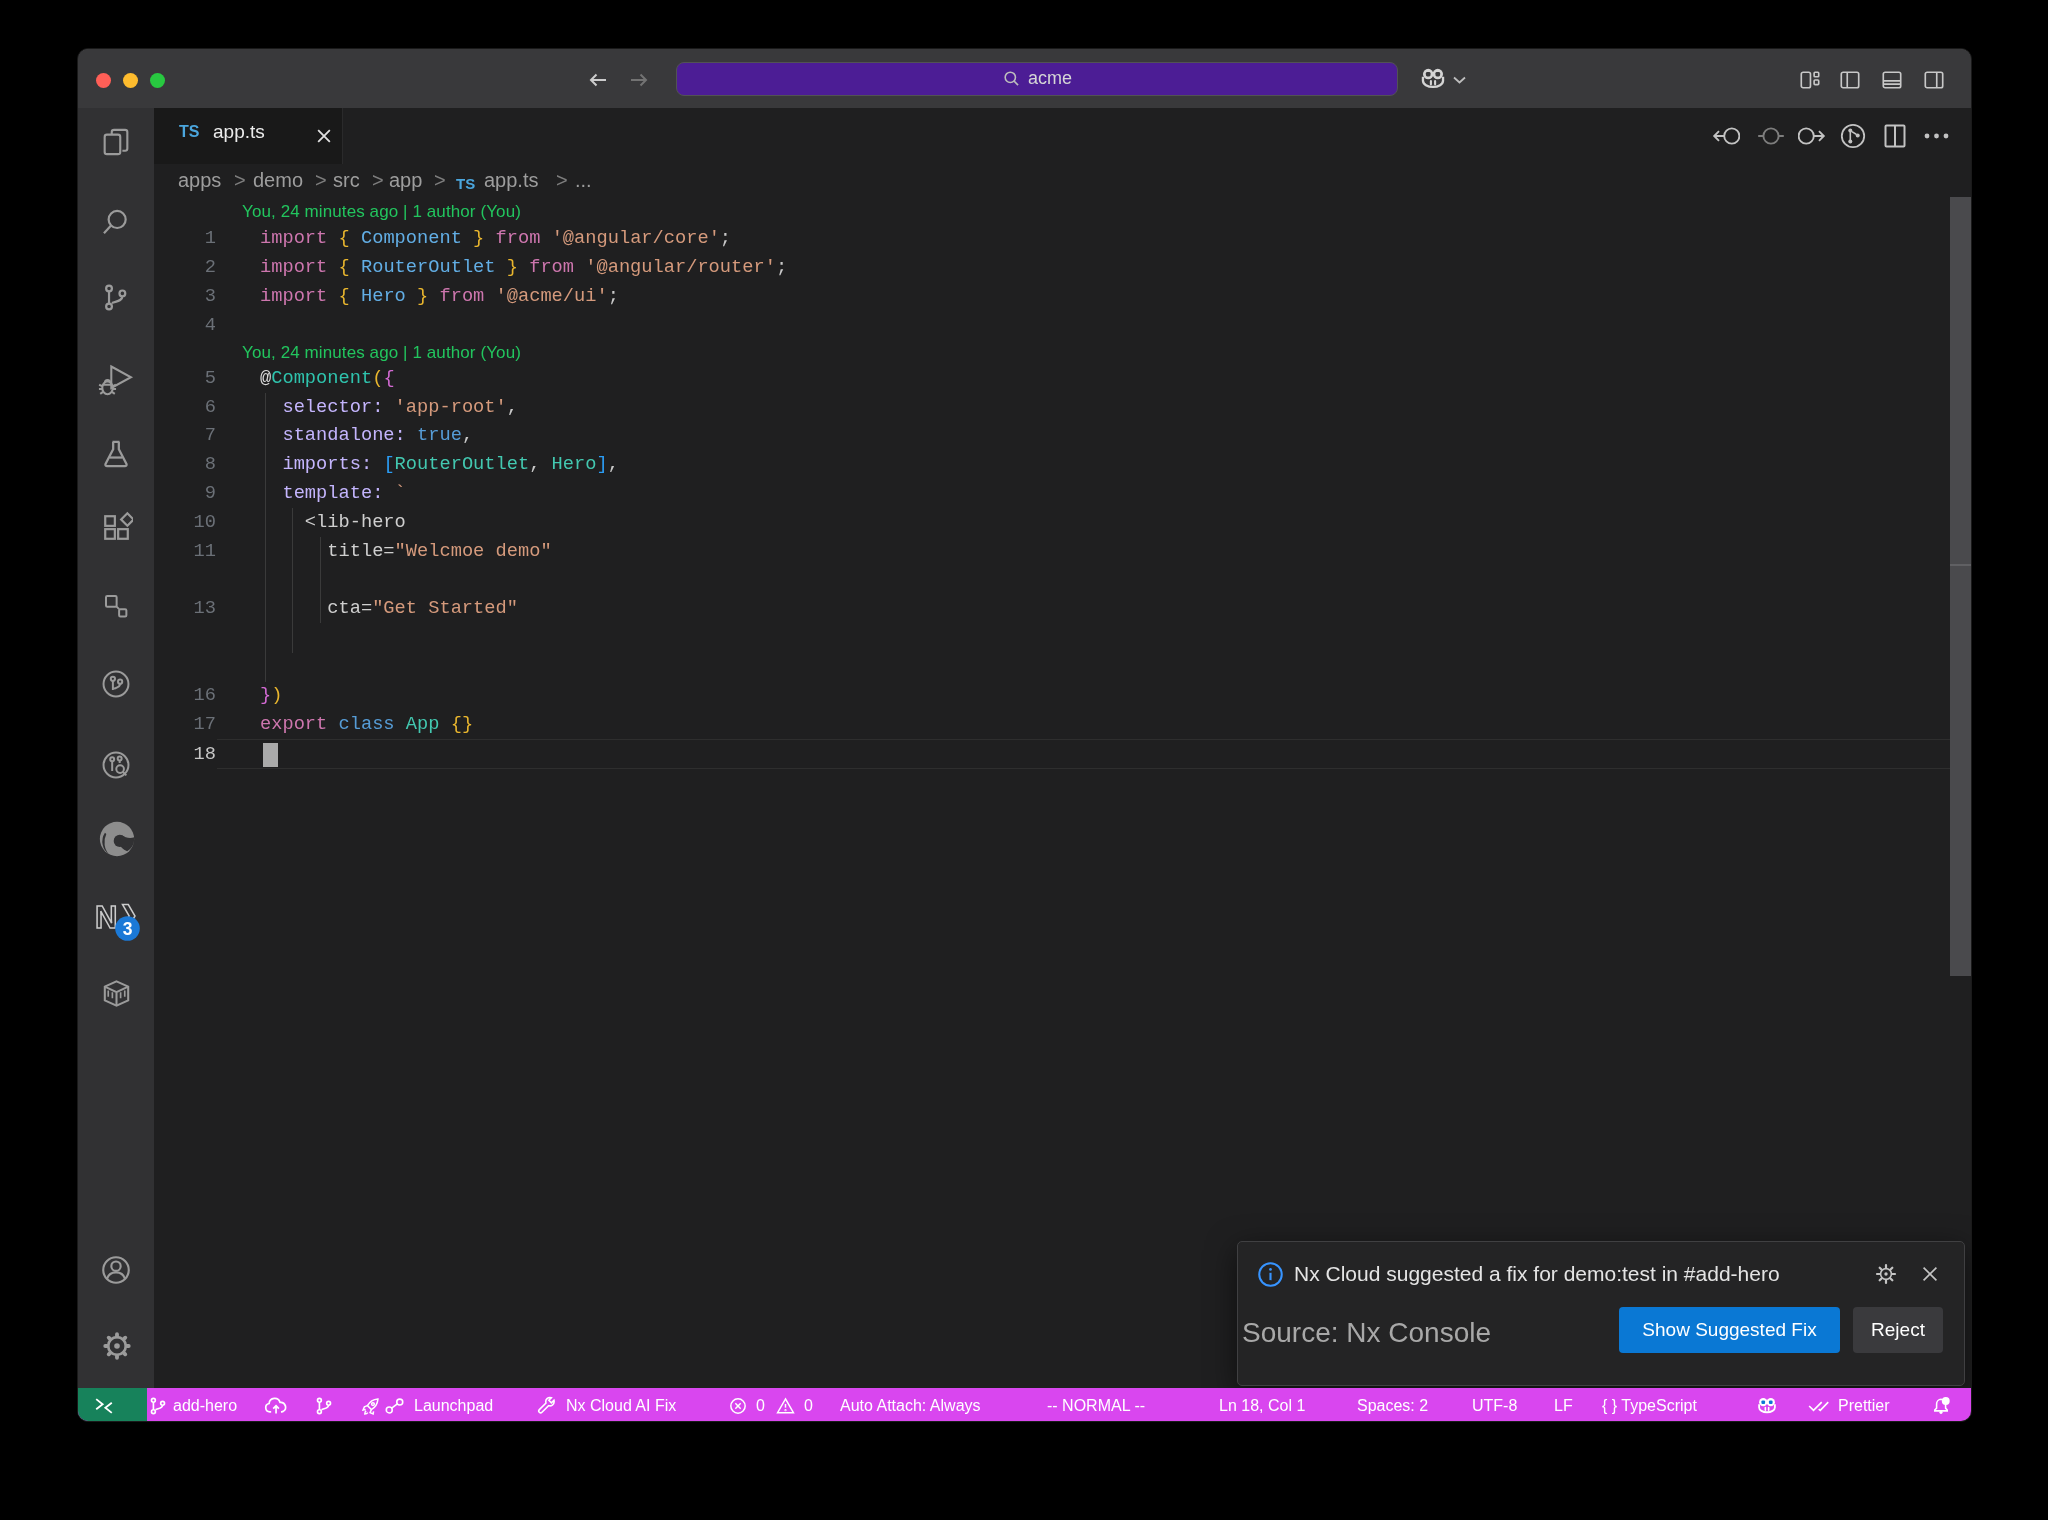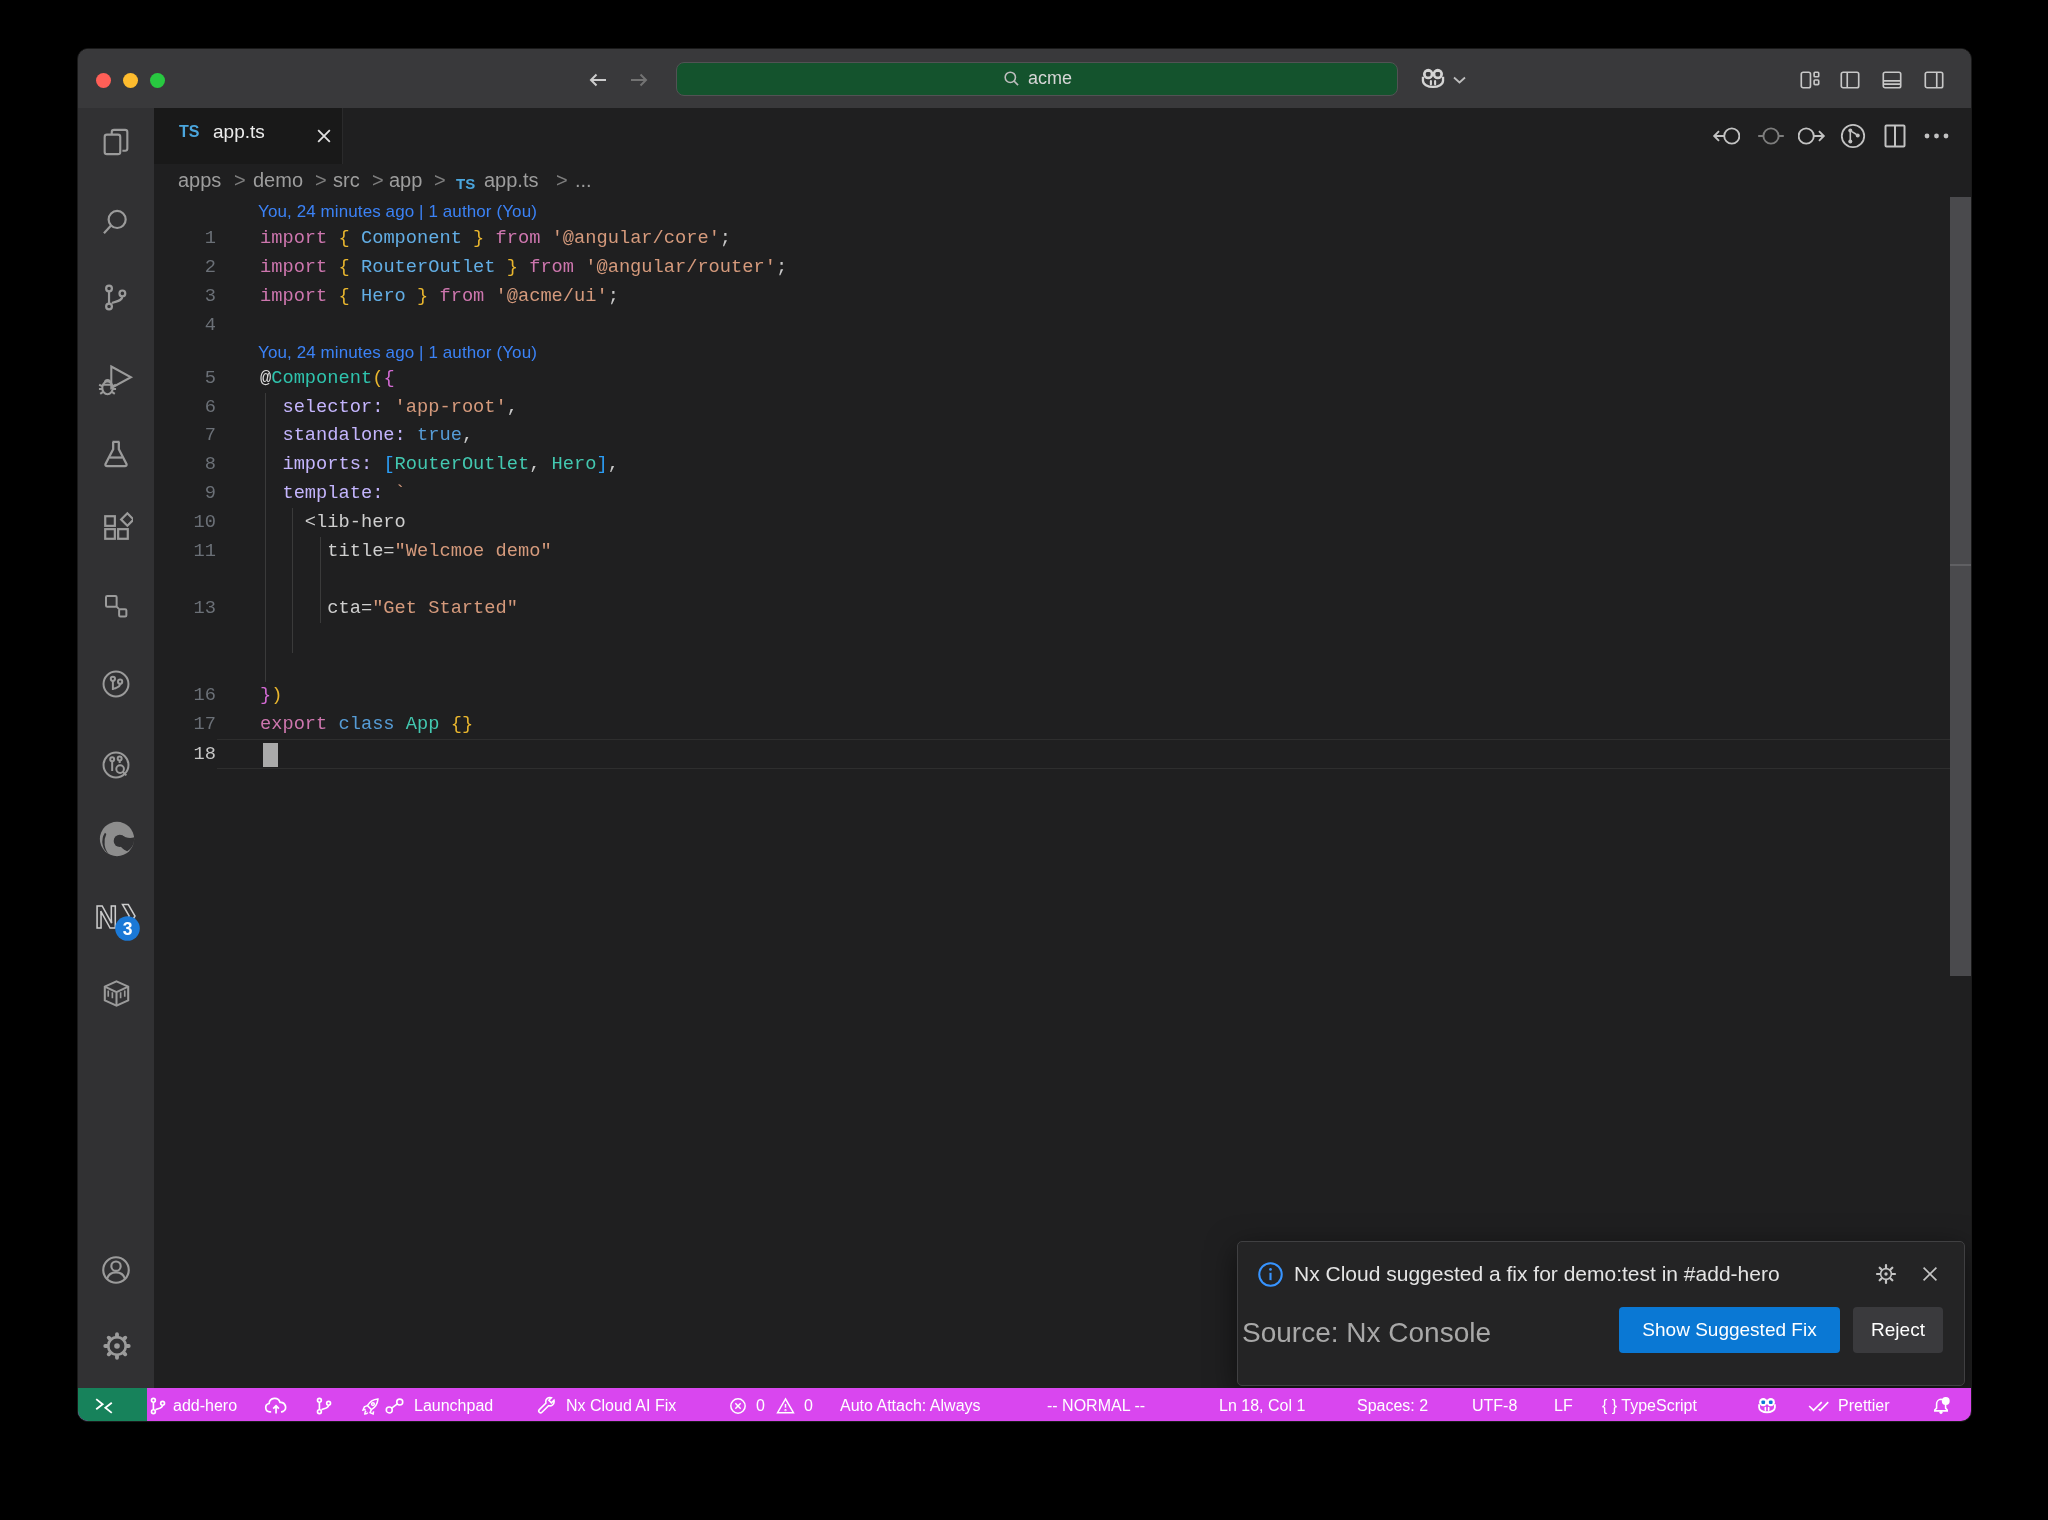--- a/index.html
+++ b/index.html
@@ -1,30 +1,30 @@
 <!DOCTYPE html>
 <html><head><meta charset="utf-8"><style>
 html,body{margin:0;padding:0;width:2048px;height:1520px;background:#000;overflow:hidden}
 body{font-family:"Liberation Sans",sans-serif;-webkit-font-smoothing:antialiased}
 .win{position:absolute;left:77px;top:48px;width:1895px;height:1374px;background:#1f1f20;border-radius:11px;overflow:hidden;box-shadow:inset 0 1px 0 #58585a, 0 22px 60px rgba(0,0,0,.6);border:1px solid #1a1a1a;box-sizing:border-box}
 .abs{position:absolute}
 .titlebar{left:0;top:0;width:100%;height:59px;background:#39393b}
 .dot{width:15px;height:15px;border-radius:50%;top:23.5px}
-.sbox{left:598px;top:13px;width:722px;height:34px;background:#14532d;border:1px solid #525254;border-radius:8px;box-sizing:border-box;color:#d6d6d6;font-size:18px;text-align:center;line-height:31px}
+.sbox{left:598px;top:13px;width:722px;height:34px;background:#4c1d95;border:1px solid #525254;border-radius:8px;box-sizing:border-box;color:#d6d6d6;font-size:18px;text-align:center;line-height:31px}
 .tabstrip{left:76px;top:59px;right:0;height:56px;background:#1f1f20}
 .tab{left:76px;top:59px;width:189px;height:56px;background:#191919;border-right:1px solid #2a2a2b;box-sizing:border-box}
 .crumbs{left:76px;top:115px;right:0;height:33px;background:#1f1f20;color:#9d9d9d;font-size:20px;line-height:33px}
 .activity{left:0;top:59px;width:76px;height:1280px;background:#313133}
 .statusbar{left:0;top:1339px;width:100%;height:35px;background:#d946ef;color:#fff;font-size:16px;line-height:35px}
 .statusgreen{left:0;top:0;width:69px;height:35px;background:#17825b}
 .st{position:absolute;top:0;white-space:nowrap}
 .r{position:absolute;left:0;right:24px;height:29px;line-height:28.8px;font-family:"Liberation Mono",monospace;font-size:18.7px;white-space:pre}
 .ln{position:absolute;left:0;width:138px;text-align:right;color:#6b7077}
 .cd{position:absolute;left:182px}
-.an{position:absolute;left:180px;font-family:"Liberation Sans",sans-serif;font-size:17px;color:#3b82f6;letter-spacing:.1px}
+.an{position:absolute;left:164px;font-family:"Liberation Sans",sans-serif;font-size:17px;color:#22c55e;letter-spacing:.1px}
 .k{color:#cd76ae}.kb{color:#569cd6}.g1{color:#e9b62e}.g2{color:#d36ad3}.g3{color:#2b9df5}
 .bl{color:#62aee5}.t{color:#2fc3ad}.t2{color:#43c8b0}.pr{color:#c4b5fd}.s{color:#d59a7c}
 .p{color:#c8c8c8}.w{color:#cfcfcf}
 .guide{position:absolute;width:1px;background:#3a3a3a}
 svg{display:block}
 </style></head><body>
 <div class="win">
 
 <div class="abs titlebar"></div>
 <div class="abs dot" style="left:18px;background:#ff5f57"></div>

